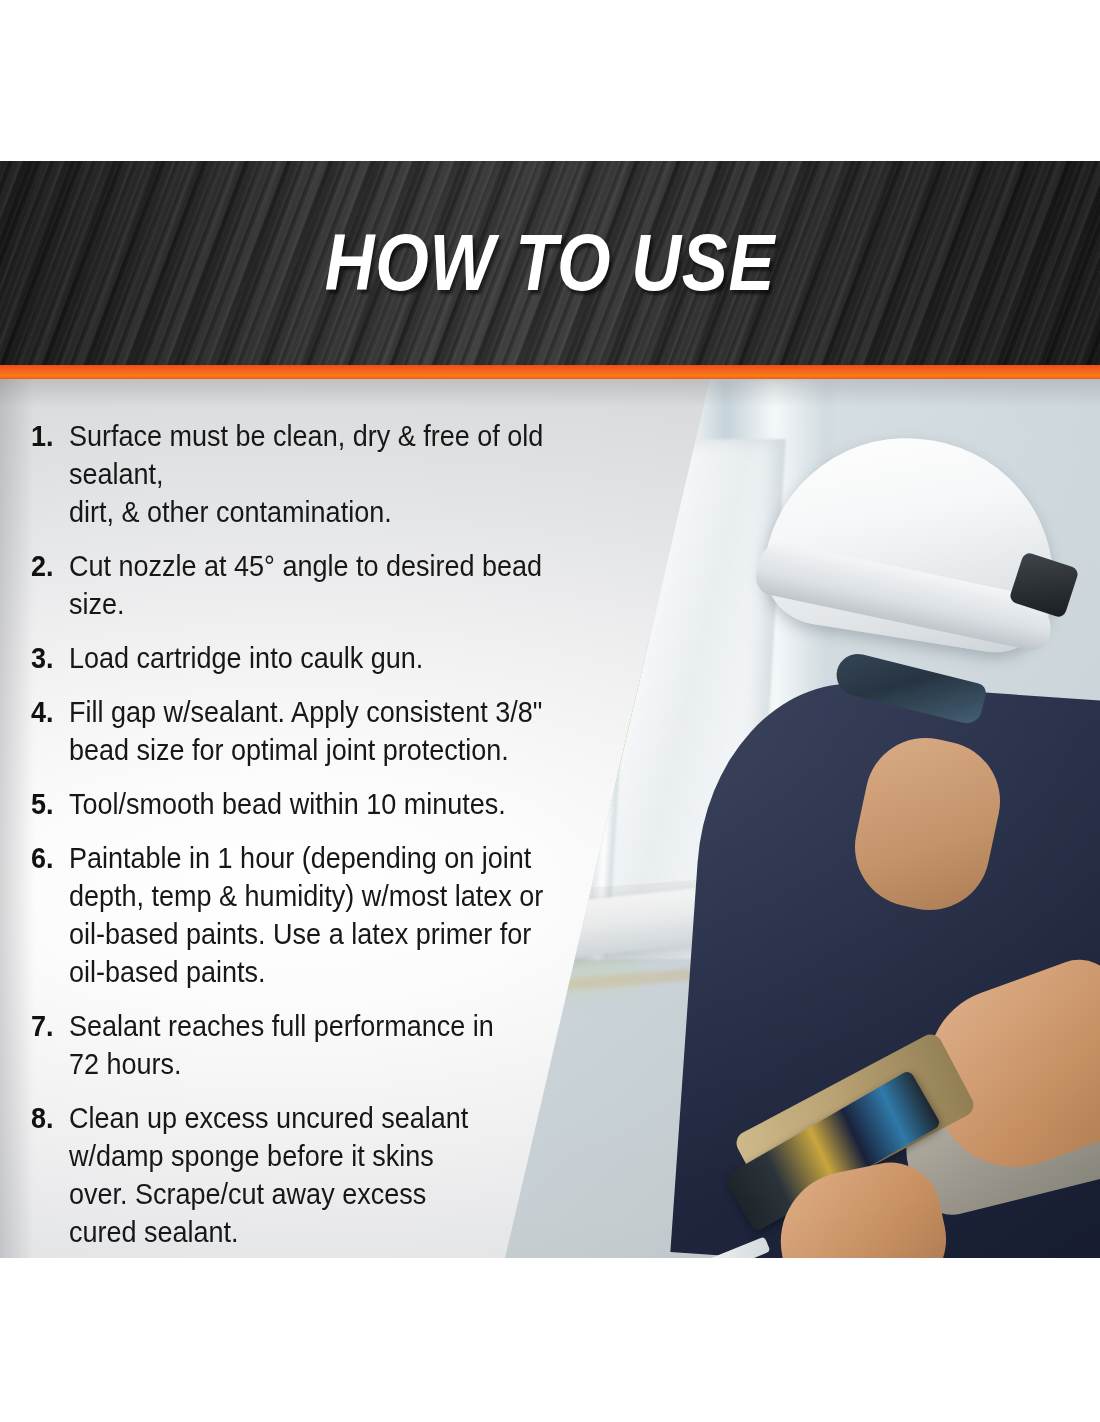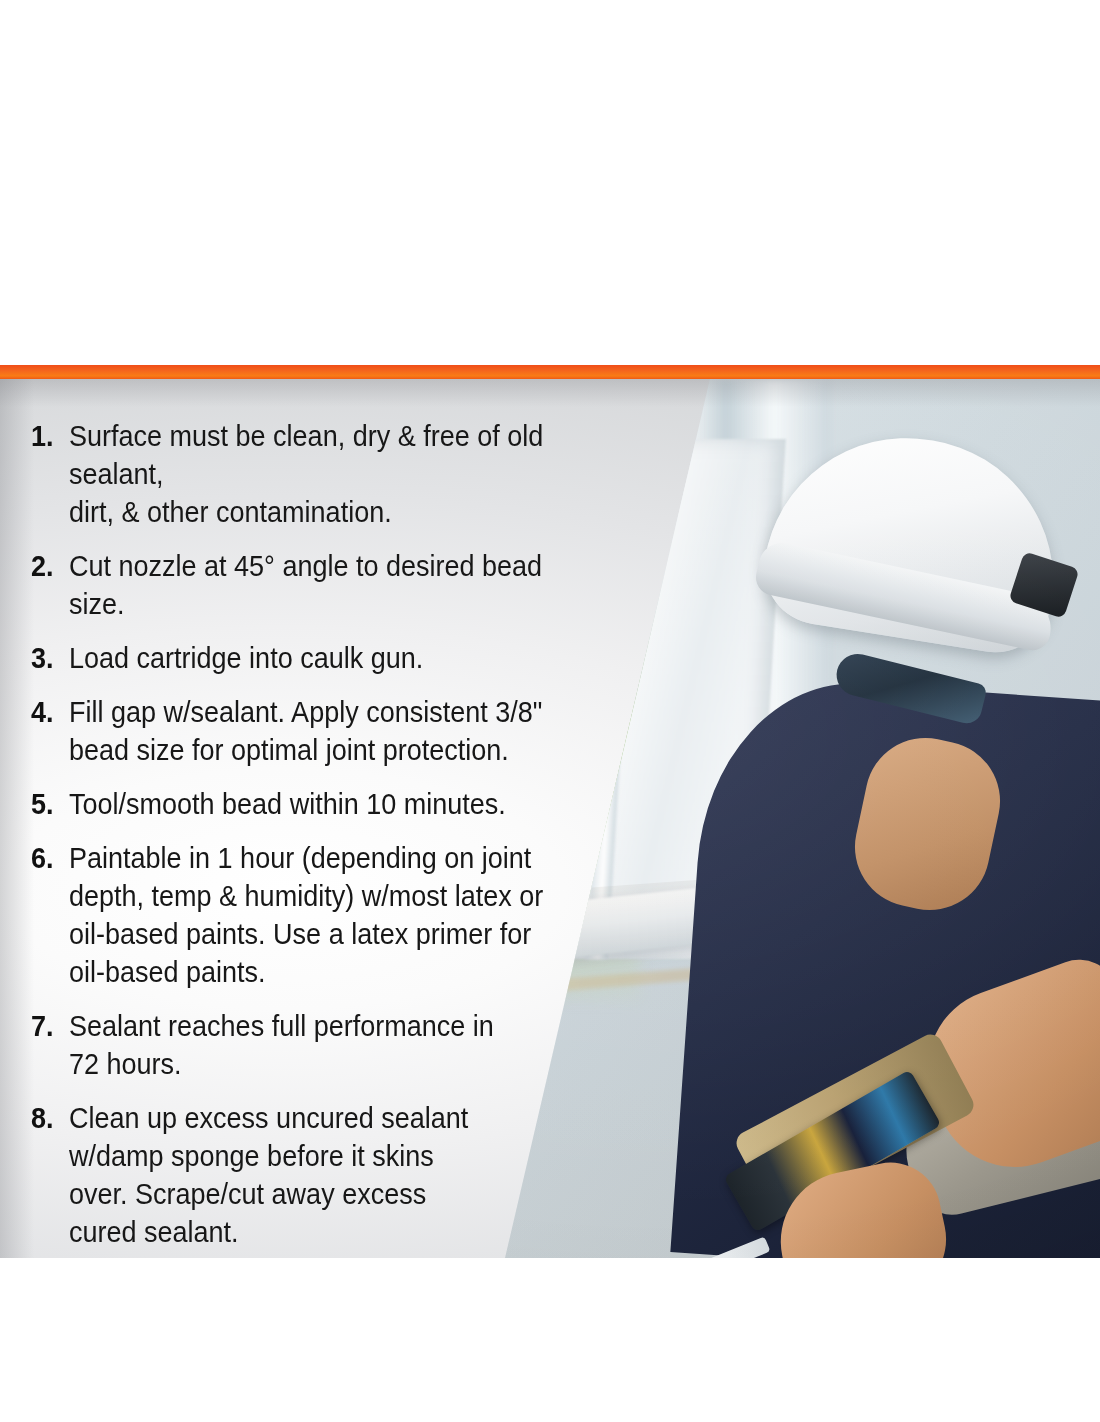--- a/index.html
+++ b/index.html
@@ -270,20 +270,23 @@
   
   .bottom-gap{position:absolute;left:0;top:1258px;width:1100px;height:164px;background:#ffffff;}
 </style>
 </head>
 <body>
 
 <div class="page">
 
   <div class="top-gap"></div>
 
+  <div class="header">
+    <div class="header-title">HOW TO USE</div>
+  </div>
 
   <div class="orange-bar"></div>
 
   <div class="panel">
     <div class="photo">
       <div class="ph-sky"></div>
       <div class="ph-bands"></div>
       <div class="ph-green"></div>
       <div class="ph-green2"></div>
       <div class="ph-winframe"></div>

